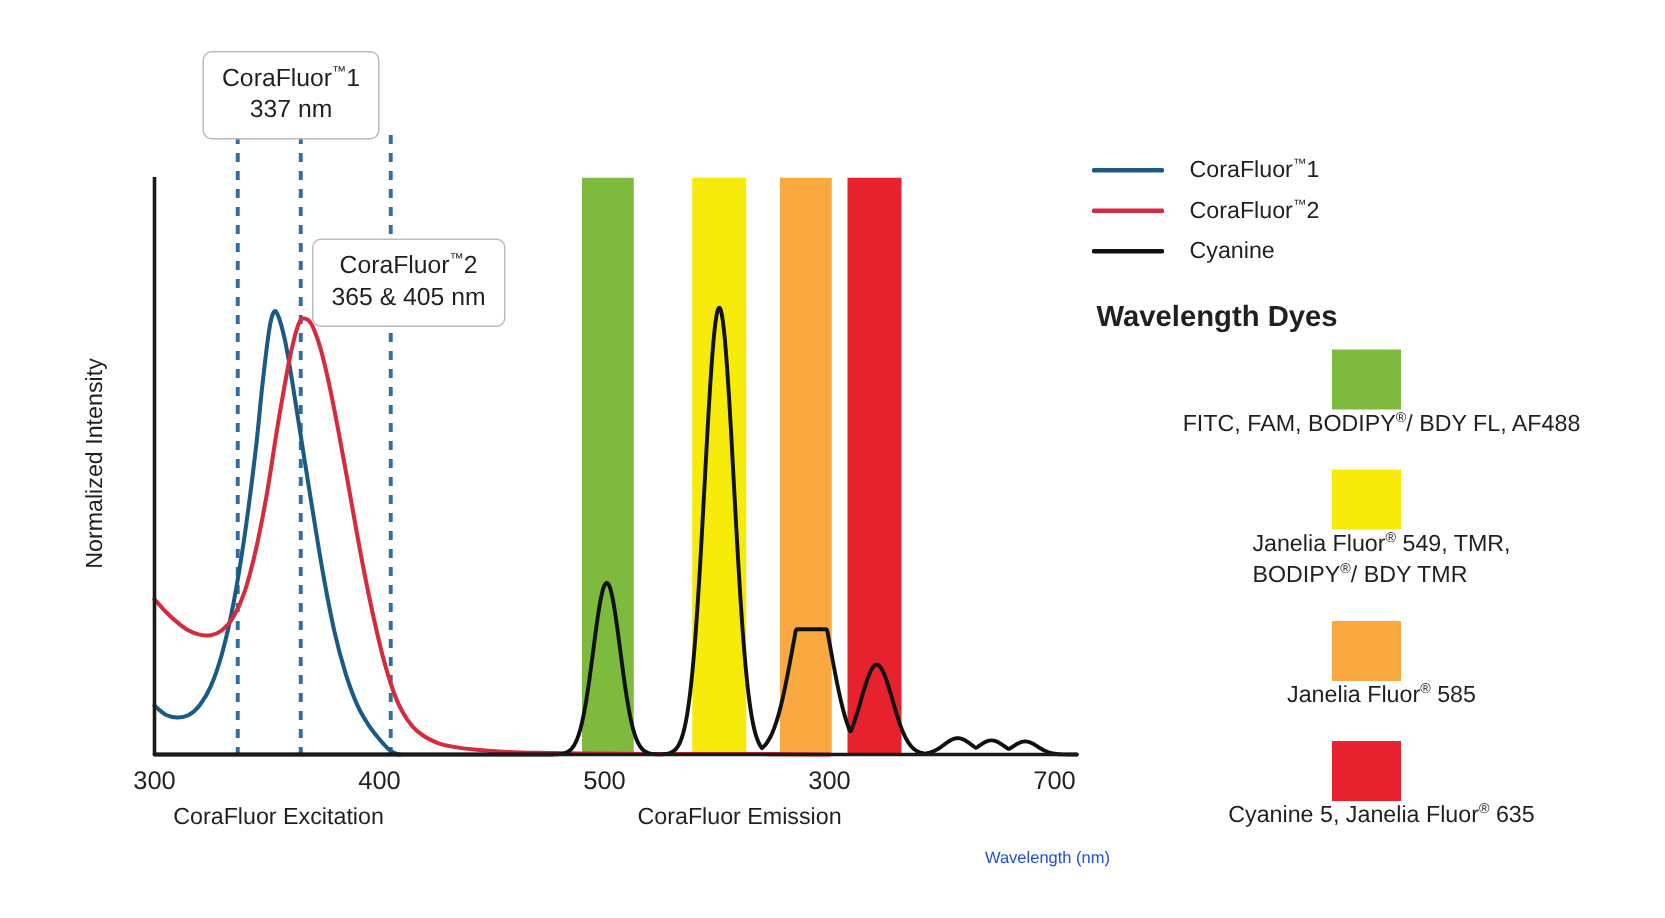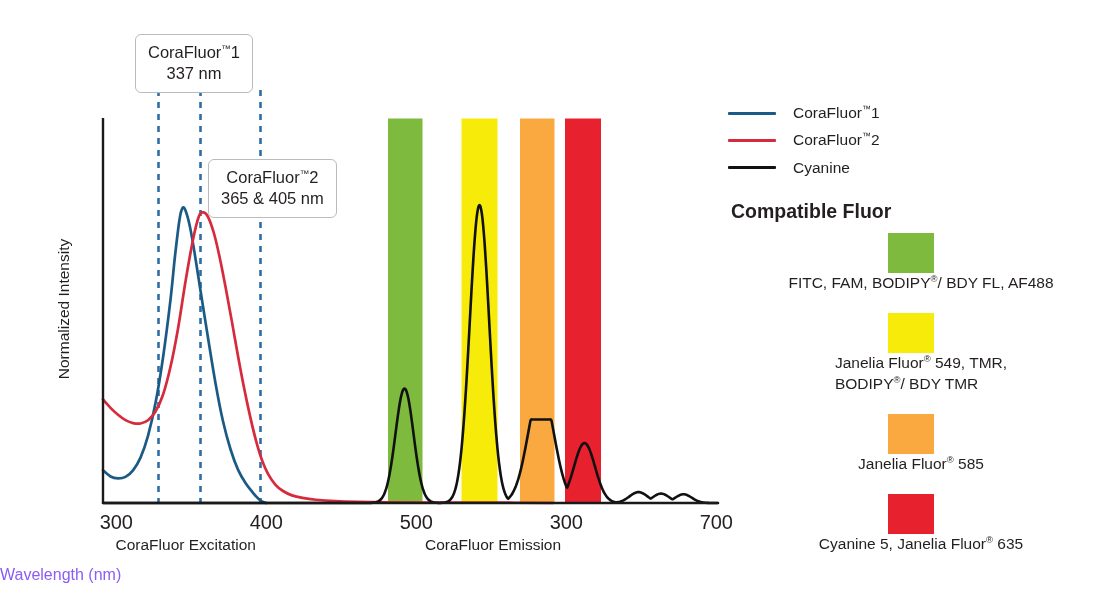--- a/index.html
+++ b/index.html
@@ -10,23 +10,23 @@
   svg.chart{position:absolute;left:0;top:0;}
 
   .ann-box{position:absolute;border:1px solid #b9bcbe;border-radius:6px;background:#ffffff;
            text-align:center;color:#231f20;line-height:1.28;padding:7px 12px 8px 12px;white-space:nowrap;}
   .ann-line{font-size:16.5px;}
   .ann-box .sup{font-size:9.5px;vertical-align:super;letter-spacing:0;}
 
   #ann-cf1{left:135px;top:34px;}
   #ann-cf2{left:208px;top:159px;}
 
-  .axis-tick-label{position:absolute;font-size:20px;color:#231f20;text-align:right;width:60px;}
+  .axis-tick-label{position:absolute;font-size:17px;color:#231f20;text-align:center;width:60px;}
   .axis-sub{position:absolute;font-size:15.5px;color:#231f20;text-align:right;white-space:nowrap;}
-  #x-title{position:absolute;left:0;top:566px;width:740px;text-align:left;font-size:16px;color:#8b5cf6;}
+  #x-title{position:absolute;left:0;top:566px;width:740px;text-align:right;font-size:11px;color:#1d4ed8;}
   #y-title{position:absolute;left:-16px;top:300px;width:160px;text-align:center;font-size:15.5px;
            color:#231f20;transform:rotate(-90deg);transform-origin:center center;}
 
   .legend{position:absolute;left:728px;top:100px;width:370px;}
   .legend-row{display:flex;align-items:center;height:27px;}
   .legend-swatch-line{width:48px;height:3px;margin-right:17px;flex:0 0 auto;border-radius:1px;}
   .legend-label{font-size:15.5px;color:#231f20;white-space:nowrap;}
   .legend-label .sup{font-size:9px;vertical-align:super;}
 
   #dyes-title{position:absolute;left:731px;top:200px;font-size:19.5px;color:#231f20;font-weight:600;}
@@ -90,21 +90,21 @@
     <div class="legend-row">
       <span class="legend-swatch-line" id="lg-sw-1" style="background: rgb(214, 42, 61);"></span>
       <span class="legend-label"><span>CoraFluor</span><span class="sup">™</span><span>2</span></span>
     </div>
     <div class="legend-row">
       <span class="legend-swatch-line" id="lg-sw-2" style="background: rgb(17, 17, 17);"></span>
       <span class="legend-label"><span>Cyanine</span></span>
     </div>
   </div>
 
-  <div id="dyes-title">Compatible Fluor</div>
+  <div id="dyes-title">Wavelength Dyes</div>
 
   <div class="dyes">
     <div class="dye-row">
       <span class="dye-swatch" id="dy-sw-0" style="background: rgb(125, 186, 61);"></span>
       <span class="dye-label">
         <span>FITC, FAM, BODIPY</span><span class="sup">®</span><span>/ BDY FL, AF488</span>
       </span>
     </div>
     <div class="dye-row">
       <span class="dye-swatch" id="dy-sw-1" style="background: rgb(247, 236, 9);"></span>

